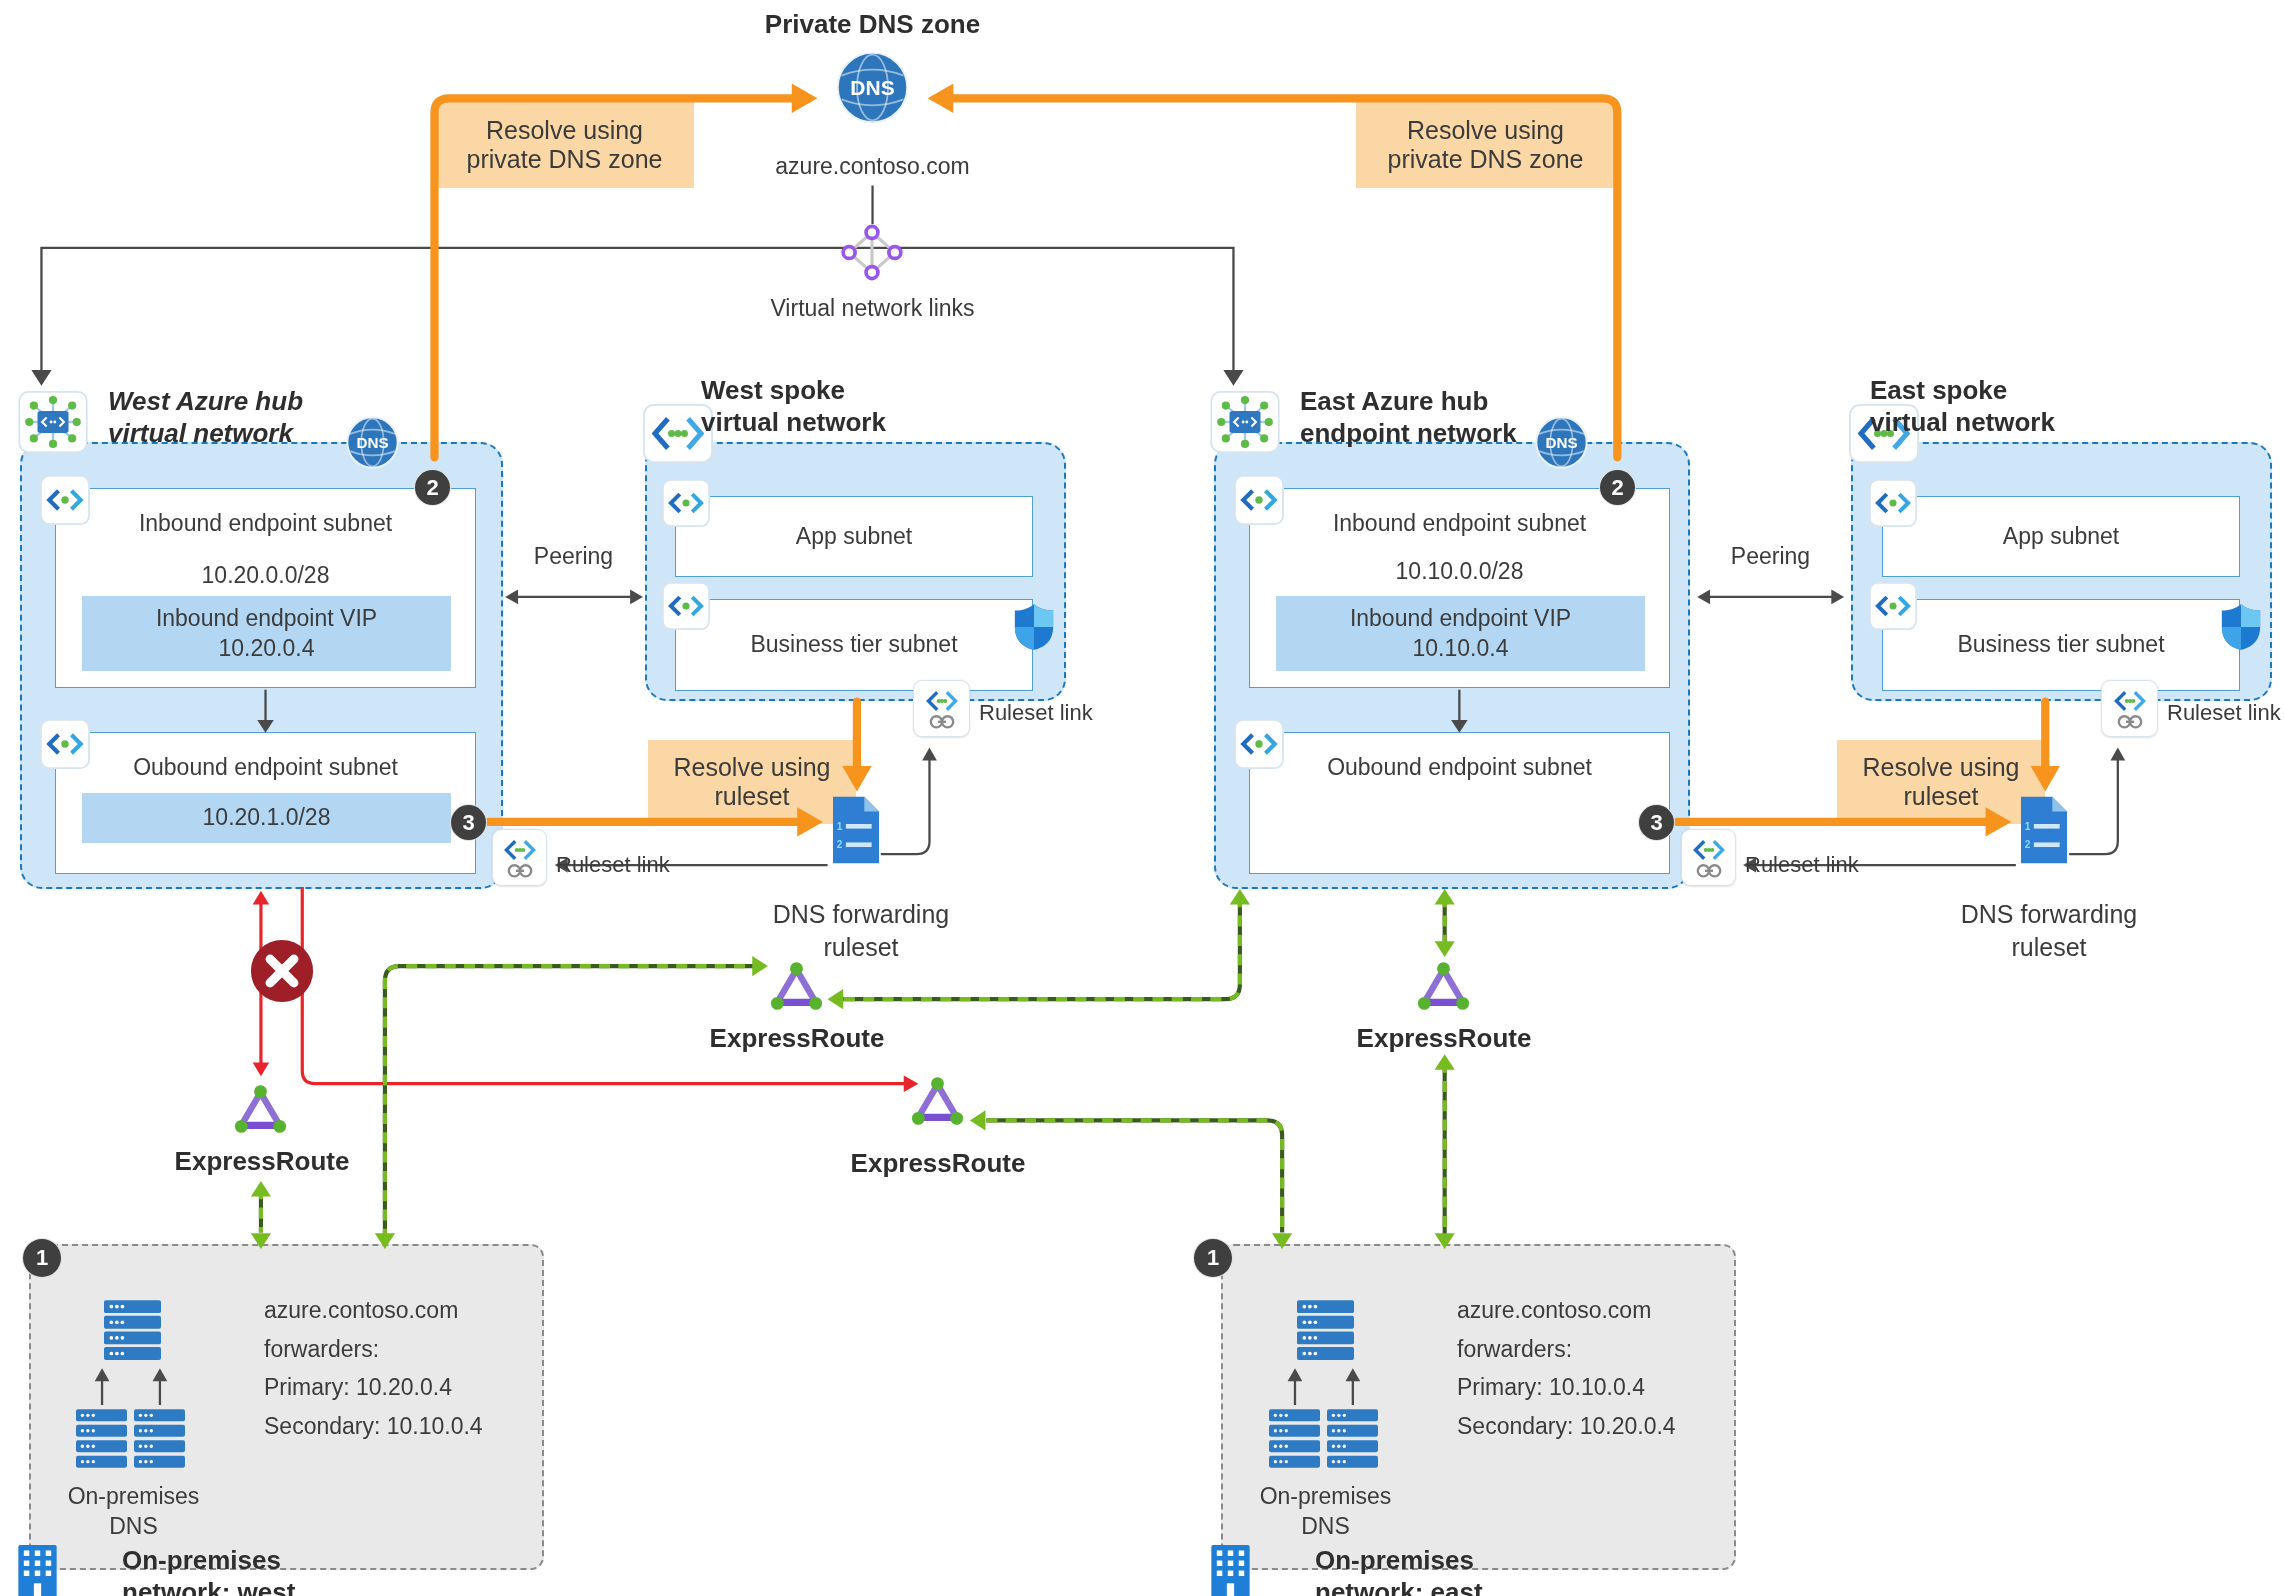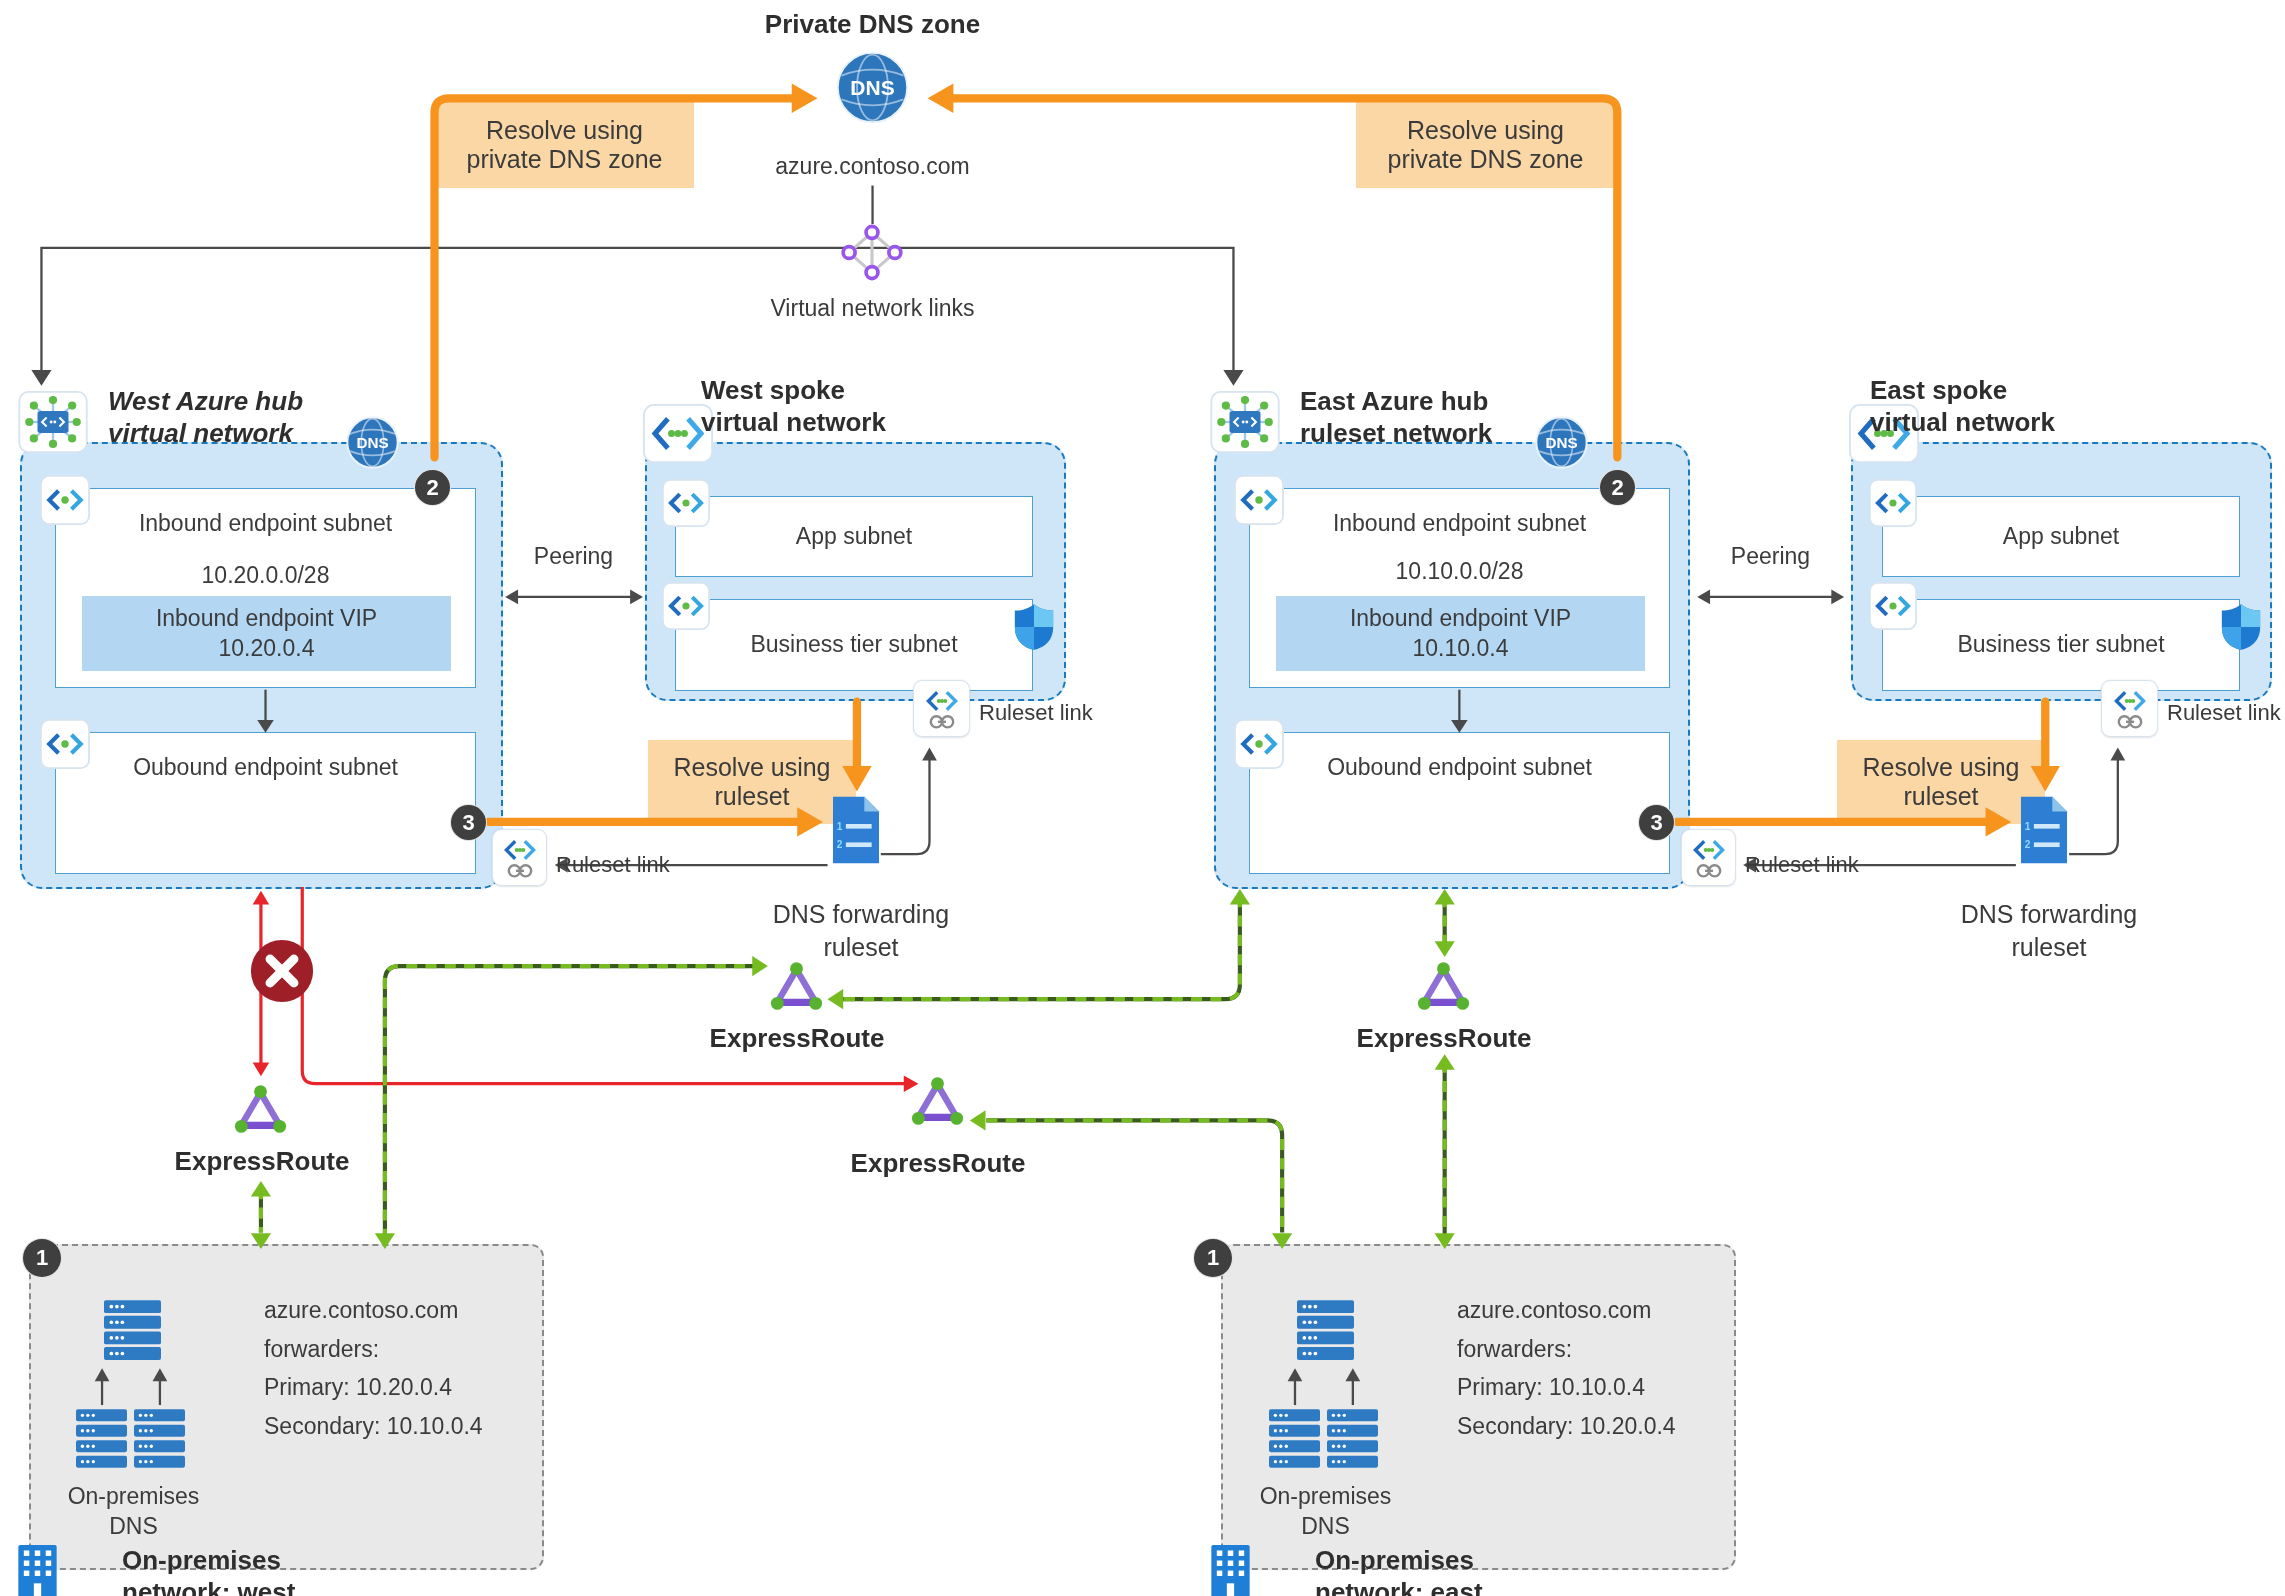--- a/index.html
+++ b/index.html
@@ -36,20 +36,21 @@
   <div class="abs graybox" style="left:1221px;top:1244px;width:515px;height:326px;"></div>
 
   <div class="abs wbox" style="left:55px;top:488px;width:421px;height:200px;">
     <div class="abs lbl ctr" style="left:0;top:20px;width:100%;">Inbound endpoint subnet</div>
     <div class="abs lbl ctr" style="left:0;top:72px;width:100%;">10.20.0.0/28</div>
     <div class="abs bluebox lbl ctr pre" style="left:26px;top:107px;width:369px;height:75px;">Inbound endpoint VIP
 10.20.0.4</div>
   </div>
   <div class="abs wbox" style="left:55px;top:732px;width:421px;height:142px;">
     <div class="abs lbl ctr" style="left:0;top:20px;width:100%;">Oubound endpoint subnet</div>
+    <div class="abs bluebox lbl ctr" style="left:26px;top:60px;width:369px;height:50px;">10.20.1.0/28</div>
   </div>
 
   <div class="abs wbox" style="left:1249px;top:488px;width:421px;height:200px;">
     <div class="abs lbl ctr" style="left:0;top:20px;width:100%;">Inbound endpoint subnet</div>
     <div class="abs lbl ctr" style="left:0;top:68px;width:100%;">10.10.0.0/28</div>
     <div class="abs bluebox lbl ctr pre" style="left:26px;top:107px;width:369px;height:75px;">Inbound endpoint VIP
 10.10.0.4</div>
   </div>
   <div class="abs wbox" style="left:1249px;top:732px;width:421px;height:142px;">
     <div class="abs lbl ctr" style="left:0;top:20px;width:100%;">Oubound endpoint subnet</div>
@@ -257,21 +258,21 @@
       <rect x="21" y="22" width="34" height="24" rx="3" fill="#2f78c0"></rect>
       <g stroke="#fff" stroke-width="2.2" fill="none">
         <path d="M31,29 l-5,5 5,5"></path>
           <path d="M45,29 l5,5 -5,5"></path>
       </g>
       <circle cx="36" cy="34" r="1.6" fill="#fff"></circle>
         <circle cx="40" cy="34" r="1.6" fill="#fff"></circle>
     </svg>
   </div>
   <div class="abs title pre" style="left:1300px;top:386px;width:303px;">East Azure hub
-ruleset network</div>
+endpoint network</div>
 
   <div class="abs" style="left:346px;top:416px;">
     <svg width="53" height="53" viewBox="0 0 80 80">
       <circle cx="40" cy="40" r="38" fill="#2e76bc" stroke="#e8f2fb" stroke-width="3"></circle>
       <g stroke="rgba(255,255,255,.5)" stroke-width="2.5" fill="none">
         <ellipse cx="40" cy="40" rx="17" ry="36"></ellipse>
           <path d="M6,27 Q40,14 74,27"></path>
           <path d="M6,53 Q40,66 74,53"></path>
       </g>
       <text x="40" y="48" text-anchor="middle" font-size="23" font-weight="bold" fill="#fff" font-family="Liberation Sans,sans-serif">DNS</text>

